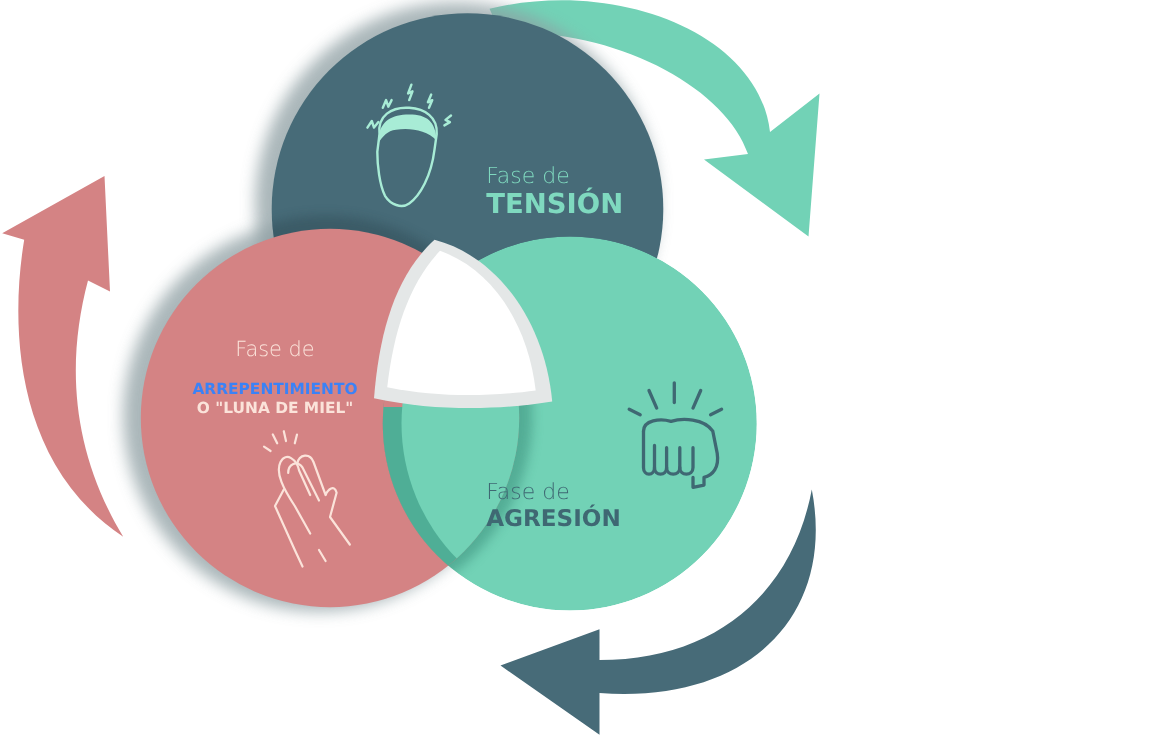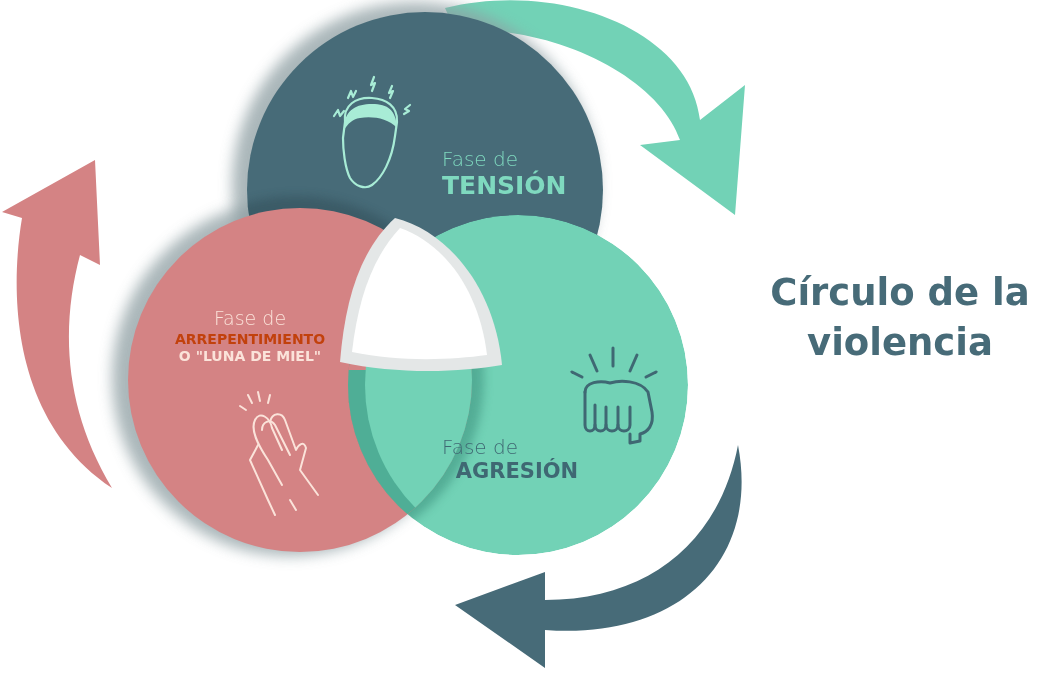--- a/index.html
+++ b/index.html
@@ -115,26 +115,22 @@
   </svg>
 
   
   <div class="label" style="left:442px; top:148px; width:130px; text-align:left;">
     <div class="fase-light" style="color:#7fd9bf; font-size:20px;">Fase de</div>
     <div style="color:#7fd9bf; font-size:25px; font-weight:bold; margin-top:2px;">TENSIÓN</div>
   </div>
 
   <div class="label" style="left:155px; top:308px; width:190px;">
     <div class="fase-light" style="color:#fbe3da; font-size:19px;">Fase de</div>
-    <div style="color:#c2410c; font-size:14px; font-weight:bold; margin-top:3px;">ARREPENTIMIENTO</div>
+    <div style="color:#3b82f6; font-size:14px; font-weight:bold; margin-top:18px;">ARREPENTIMIENTO</div>
     <div style="color:#fbe3da; font-size:14px; font-weight:bold; margin-top:2px;">O "LUNA DE MIEL"</div>
   </div>
 
   <div class="label" style="left:442px; top:436px; width:150px; text-align:left;">
     <div class="fase-light" style="color:#3f6873; font-size:20px;">Fase de</div>
-    <div style="color:#3f6873; font-size:21px; font-weight:bold; margin-top:2px;text-align:center;">AGRESIÓN</div>
+    <div style="color:#3f6873; font-size:21px; font-weight:bold; margin-top:2px;">AGRESIÓN</div>
   </div>
 
-  <div class="title">
-    <div>Círculo de la</div>
-    <div>violencia</div>
-  </div>
 </div>
 
 </body></html>

